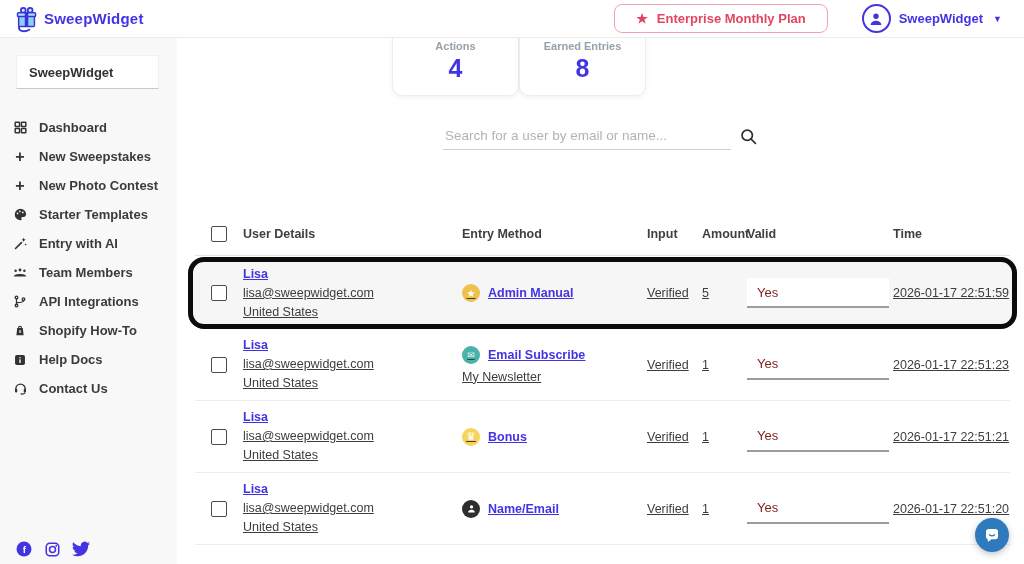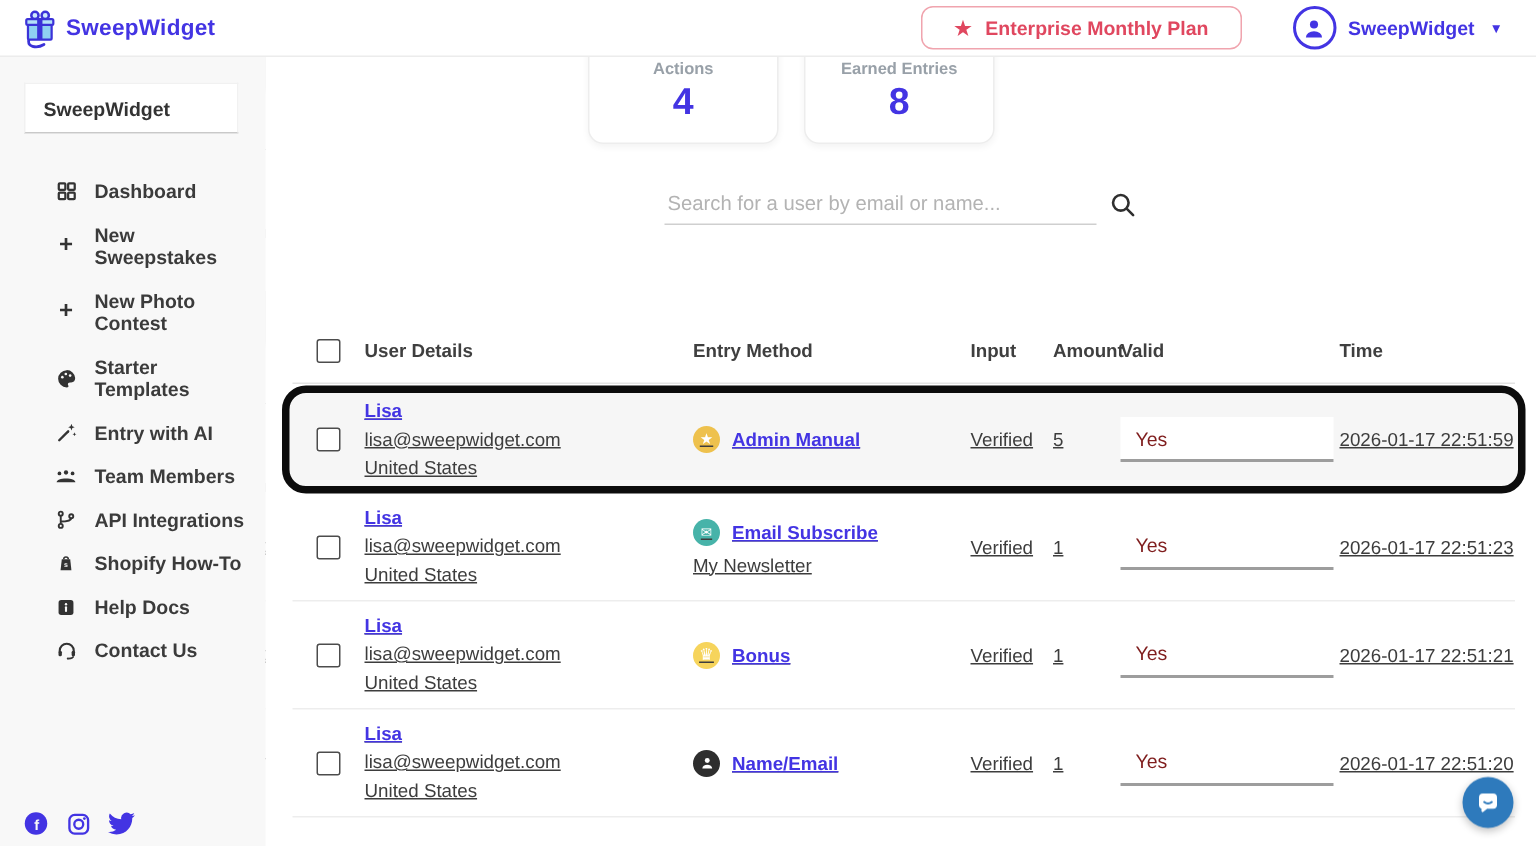--- a/index.html
+++ b/index.html
@@ -20,31 +20,31 @@
   .avatar { width:29px; height:29px; border-radius:50%; border:2px solid var(--accent,#3b32d8);
     display:flex; align-items:center; justify-content:center; }
   .account-name { color:var(--accent,#3b32d8); font-weight:700; font-size:13px; }
   .caret { color:var(--accent,#3b32d8); font-size:9px; margin-left:2px; }
 
   
   .sidebar { position:fixed; top:38px; left:0; bottom:0; width:177px; background:#f8f8f8; z-index:20; }
   .acct-select { margin:17px 18px 0 16px; background:#fff; border:1px solid #f1f1f1; border-bottom:1px solid #c9c9c9;
     height:34px; display:flex; align-items:center; padding:0 12px; font-size:13px; font-weight:700; color:#333; cursor:pointer; }
   .nav { margin-top:24px; }
-  .nav-item { display:flex; align-items:center; gap:11px; padding:7px 10px 7px 36px; cursor:pointer;
+  .nav-item { display:flex; align-items:center; gap:11px; padding:7px 10px 7px 12px; cursor:pointer;
     font-size:13px; font-weight:700; color:#3b3b3b; }
   .nicon { width:16px; display:flex; justify-content:center; color:#333; flex:0 0 16px; }
   .nicon-plus { font-size:16px; font-weight:700; line-height:12px; }
   .social { position:absolute; bottom:6px; left:15px; display:flex; align-items:center; gap:11px; }
   .social svg { cursor:pointer; }
 
   
   .main { position:fixed; top:38px; left:177px; right:0; bottom:0; background:#fff; overflow:hidden; }
 
-  .cards { position:absolute; top:-14px; left:215px; display:flex; gap:17px; }
+  .cards { position:absolute; top:-14px; left:215px; display:flex; }
   .card { width:127px; height:72px; background:#fff; border:1px solid #ededed; border-radius:10px;
     box-shadow:0 2px 5px rgba(0,0,0,.05); text-align:center; padding-top:15px; }
   .card-label { font-size:11px; color:#98a0a8; font-weight:700; }
   .card-value { font-size:25px; font-weight:700; color:var(--accent,#3b32d8); margin-top:2px; }
 
   .searchbar { position:absolute; left:266px; top:84px; width:315px; display:flex; align-items:center; }
   .search-input { flex:1; border:none; border-bottom:1px solid #cfcfcf; outline:none; font-size:13.5px;
     padding:6px 2px; color:#0c4a6e; background:transparent; font-family:"Liberation Sans",sans-serif; }
   .search-input::placeholder { color:#b3b3b3; }
   .search-icon { margin-left:8px; cursor:pointer; display:flex; }

